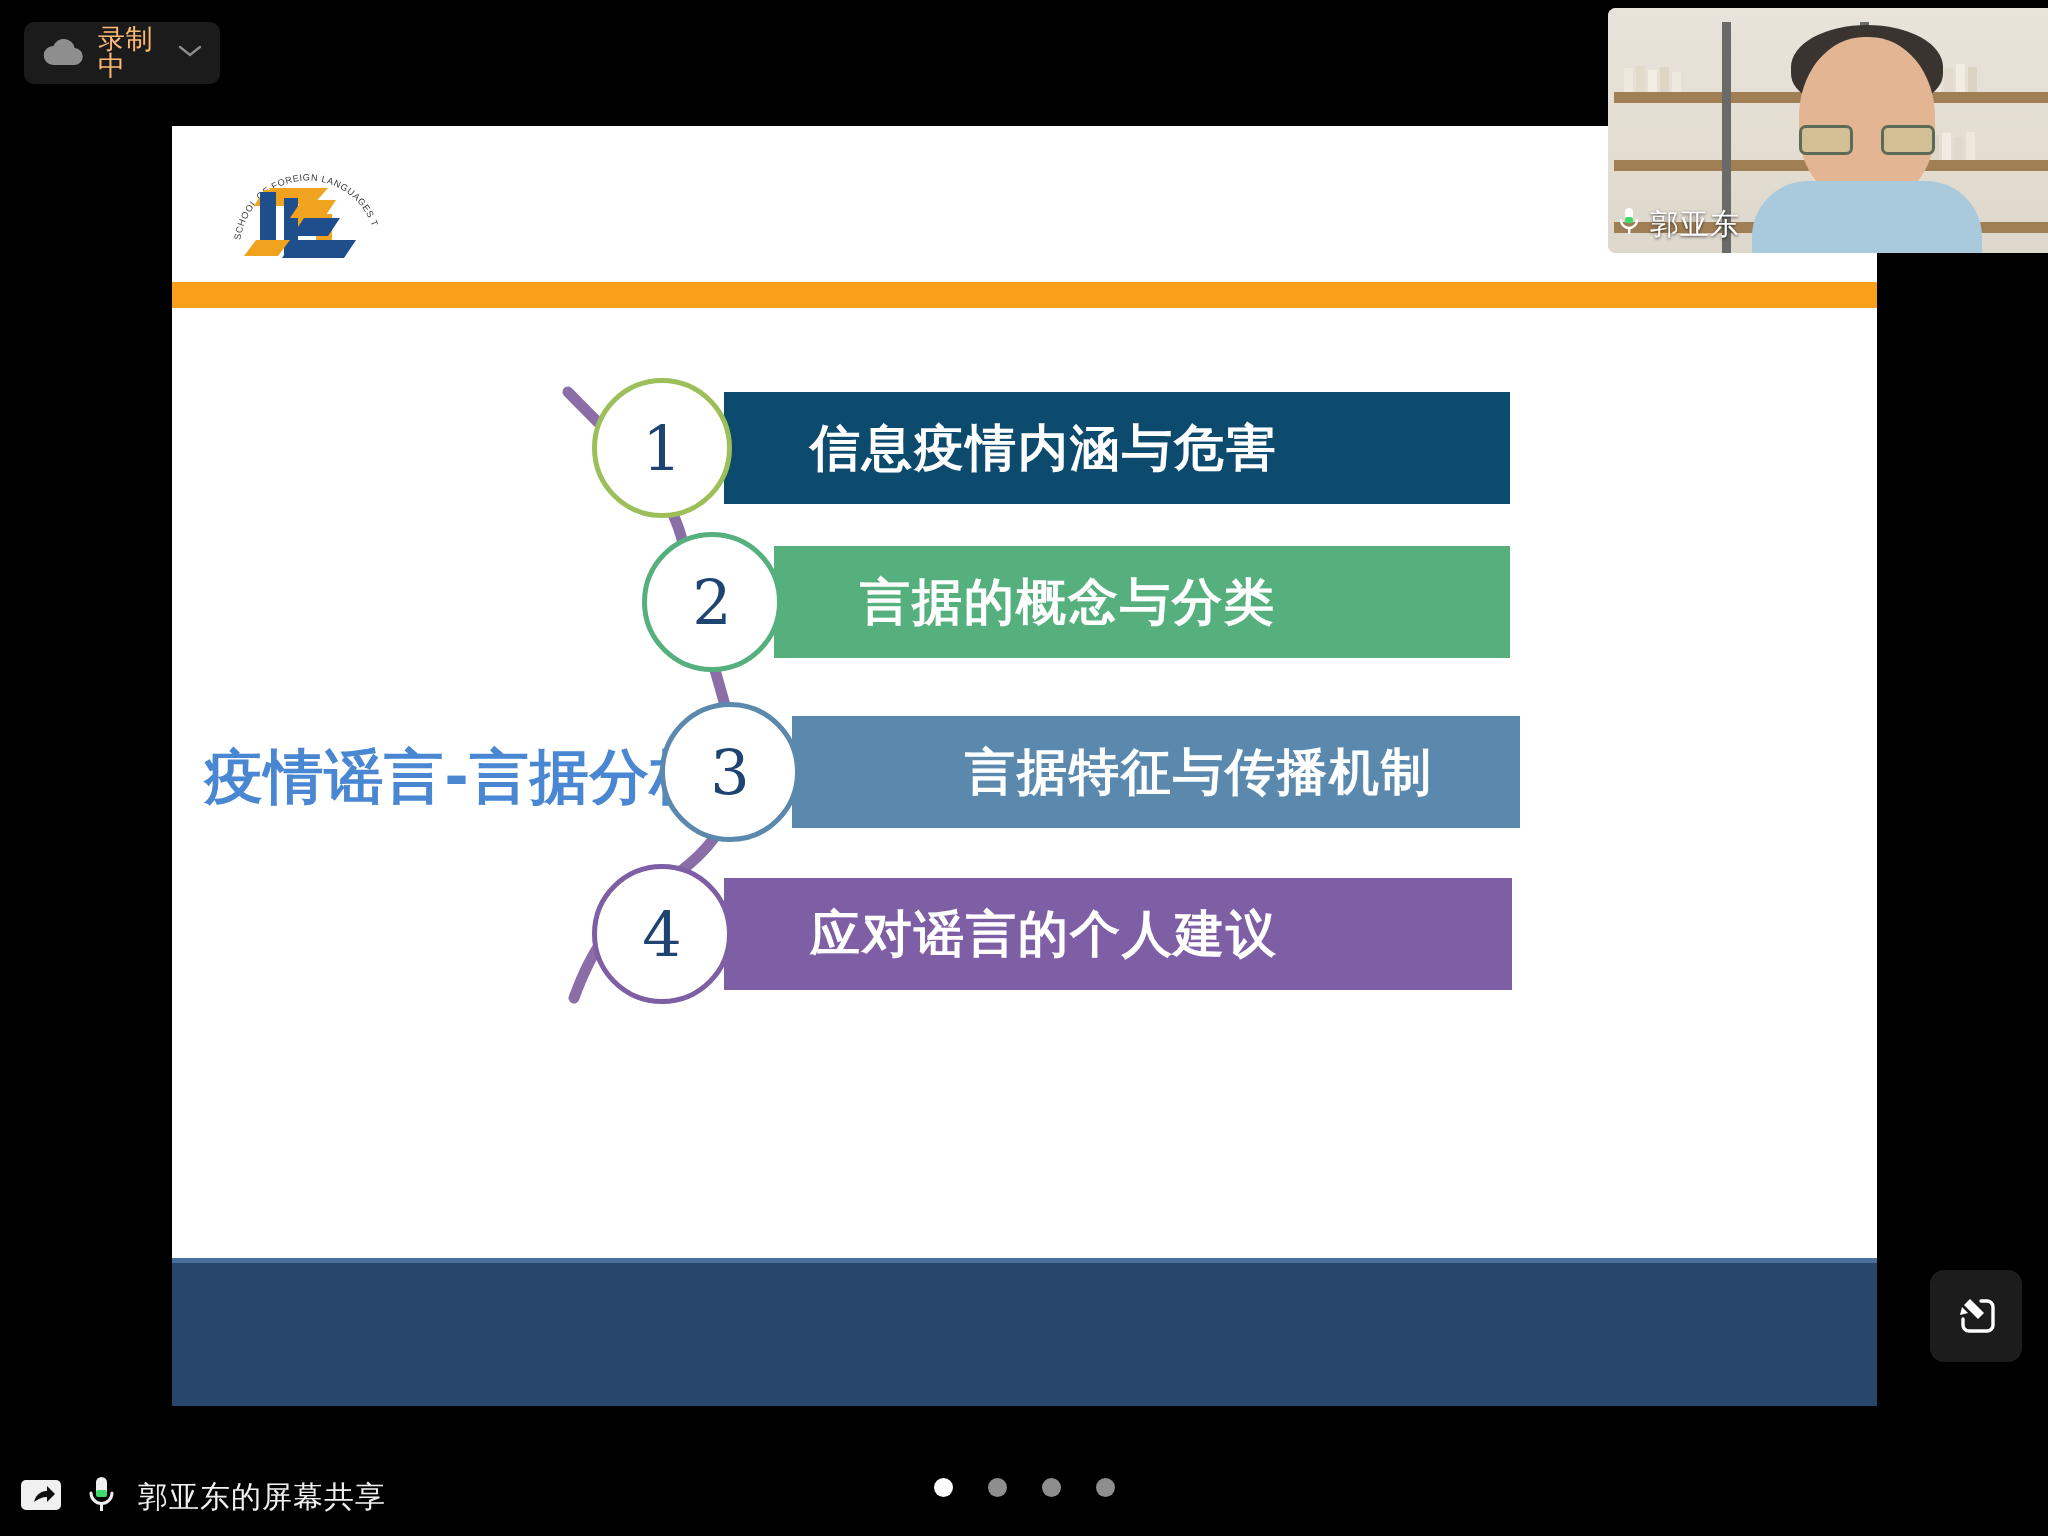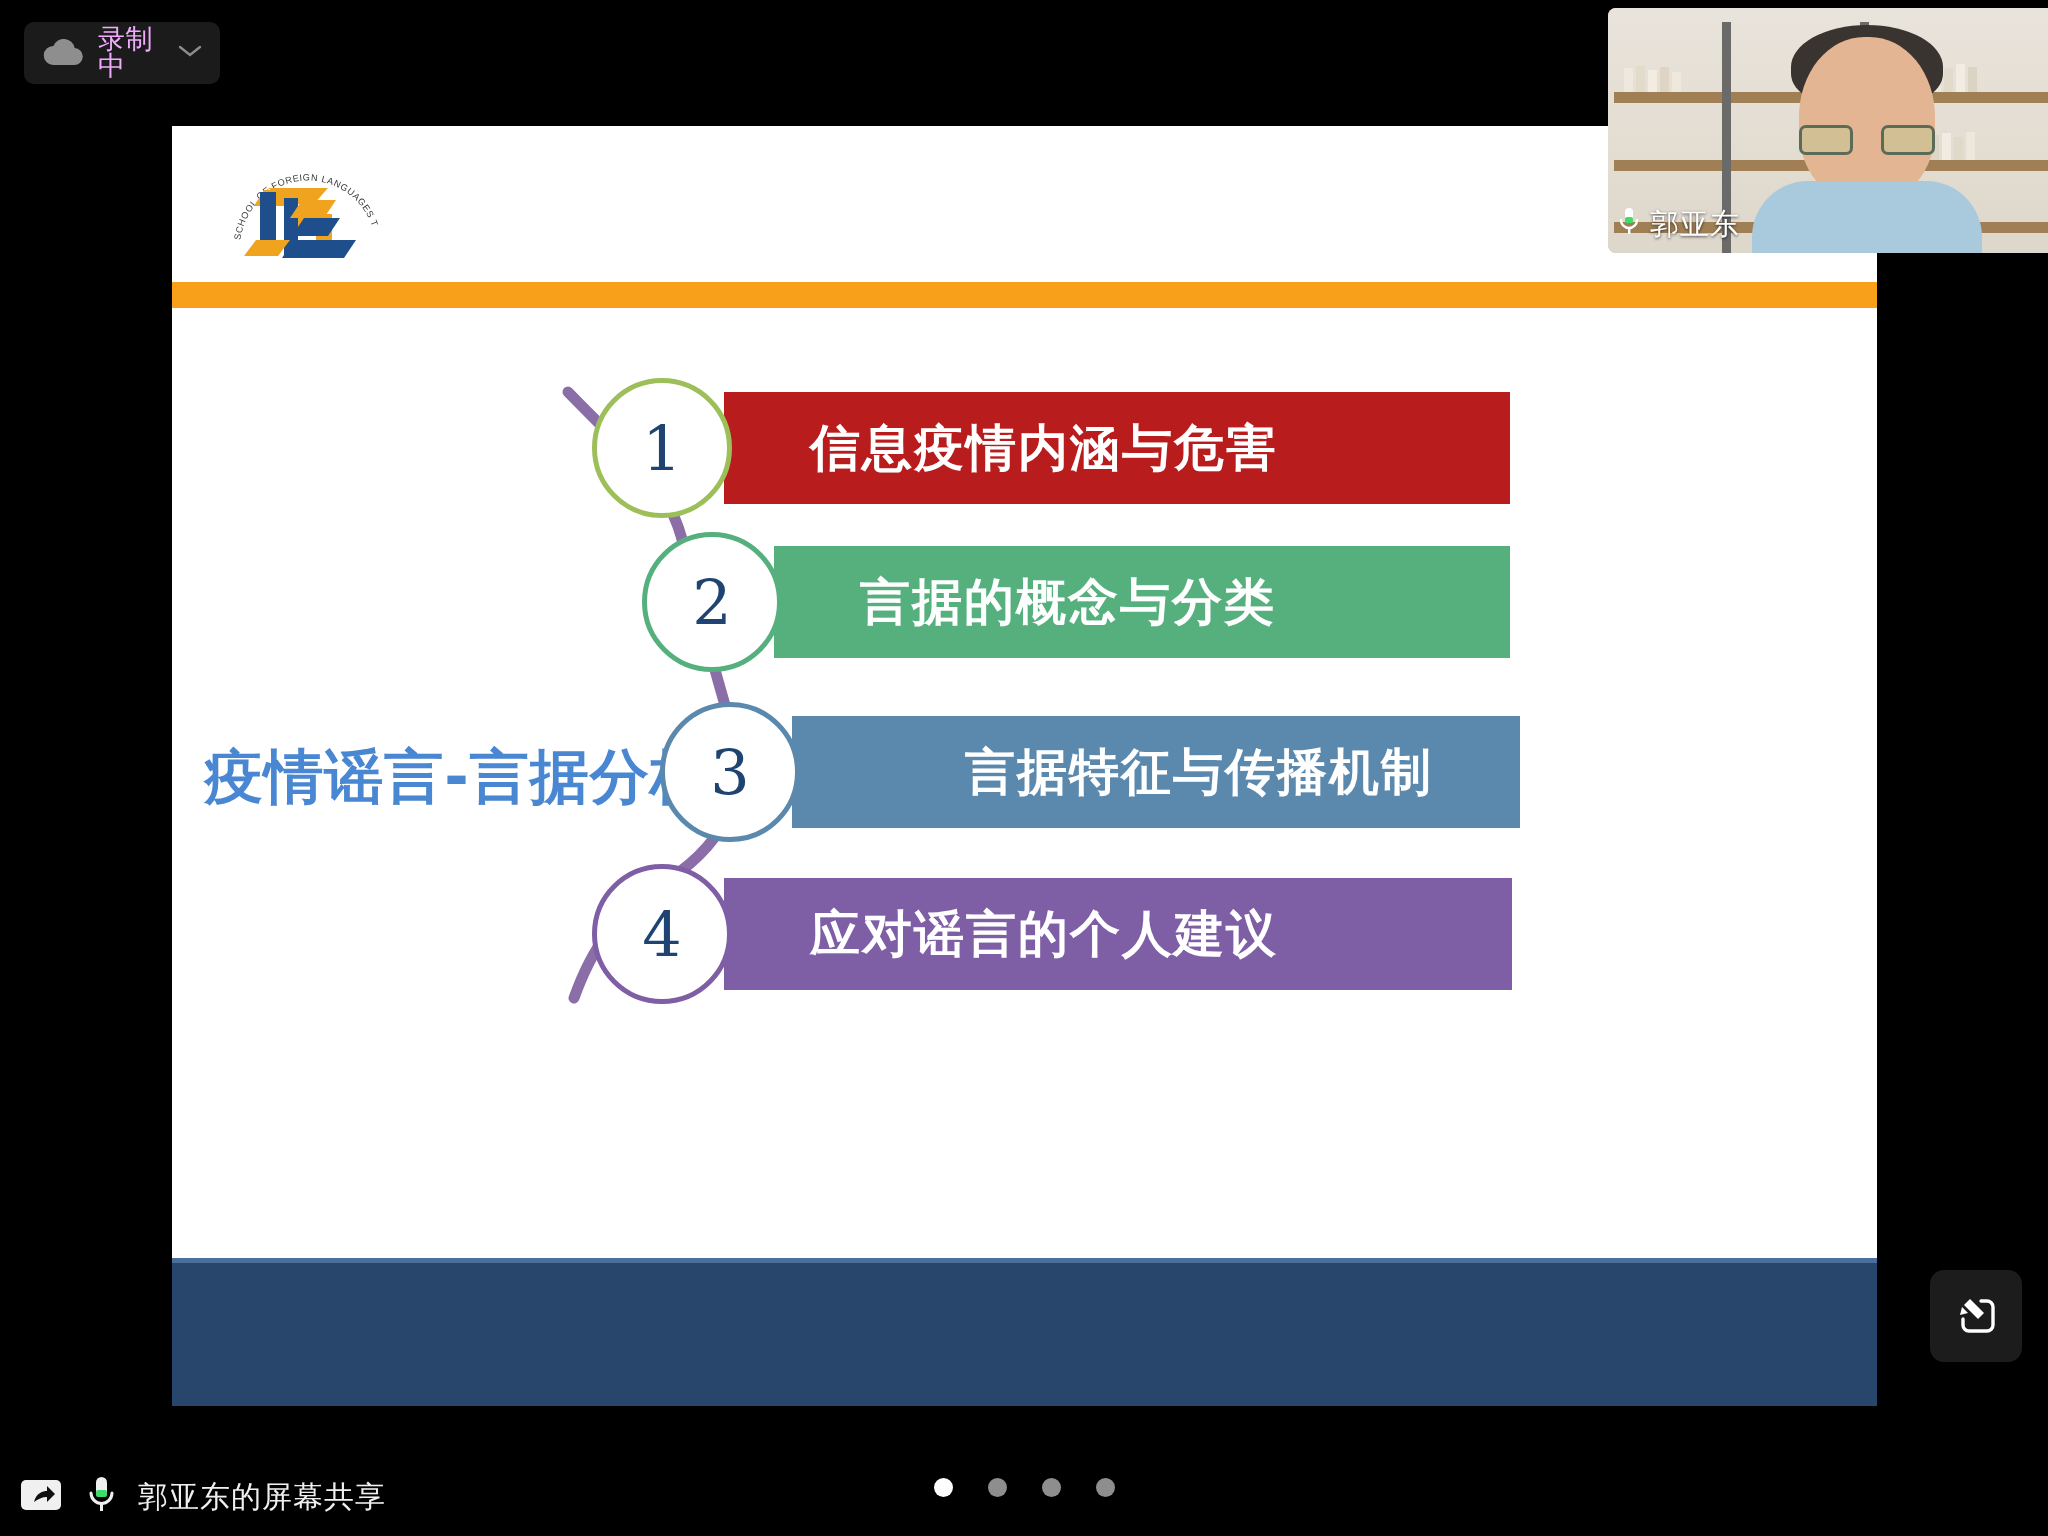--- a/index.html
+++ b/index.html
@@ -13,21 +13,21 @@
   
   .rec-badge{
     position:absolute; left:24px; top:22px;
     width:196px; height:62px;
     background:#1b1b1b; border-radius:10px;
     display:flex; align-items:center; gap:14px;
     padding:0 18px;
   }
   .rec-cloud{ width:42px; height:28px; position:relative; flex:none; }
   .rec-cloud svg{ display:block; }
-  .rec-label{ color:#f0abfc; font-size:27px; line-height:1; letter-spacing:.5px; }
+  .rec-label{ color:#fdba74; font-size:27px; line-height:1; letter-spacing:.5px; }
   .rec-chevron{ margin-left:auto; color:#8d8d8d; }
 
   
   .slide{
     position:absolute; left:172px; top:126px;
     width:1705px; height:1280px;
     background:#ffffff;
   }
   .slide-logo{ position:absolute; left:60px; top:22px; display:flex; align-items:center; gap:34px; }
   .logo-mark{ width:148px; height:118px; position:relative; flex:none; }
@@ -210,21 +210,21 @@
       <div class="agenda-title">疫情谣言-言据分析</div>
 
       <svg class="connector" viewBox="0 0 1705 950" preserveAspectRatio="none">
         <path id="connpath" d="M 396,84 C 460,150 500,180 512,240
                  C 524,300 536,336 556,408
                  C 576,480 560,530 496,572
                  C 440,610 420,640 402,690" stroke="#8b6da8" stroke-width="11" fill="none" stroke-linecap="round"></path>
       </svg>
 
       <div class="row" style="left:420px; top:84px;">
-        <div class="bar" style="width:786px; background:#b91c1c;">
+        <div class="bar" style="width:786px; background:#0c4a6e;">
           <span class="bar-text">信息疫情内涵与危害</span>
         </div>
         <div class="circle" style="border-color:#9dbf5a;">1</div>
       </div>
 
       <div class="row" style="left:470px; top:238px;">
         <div class="bar" style="width:736px; background:#55b07e;">
           <span class="bar-text">言据的概念与分类</span>
         </div>
         <div class="circle" style="border-color:#55b07e;">2</div>

